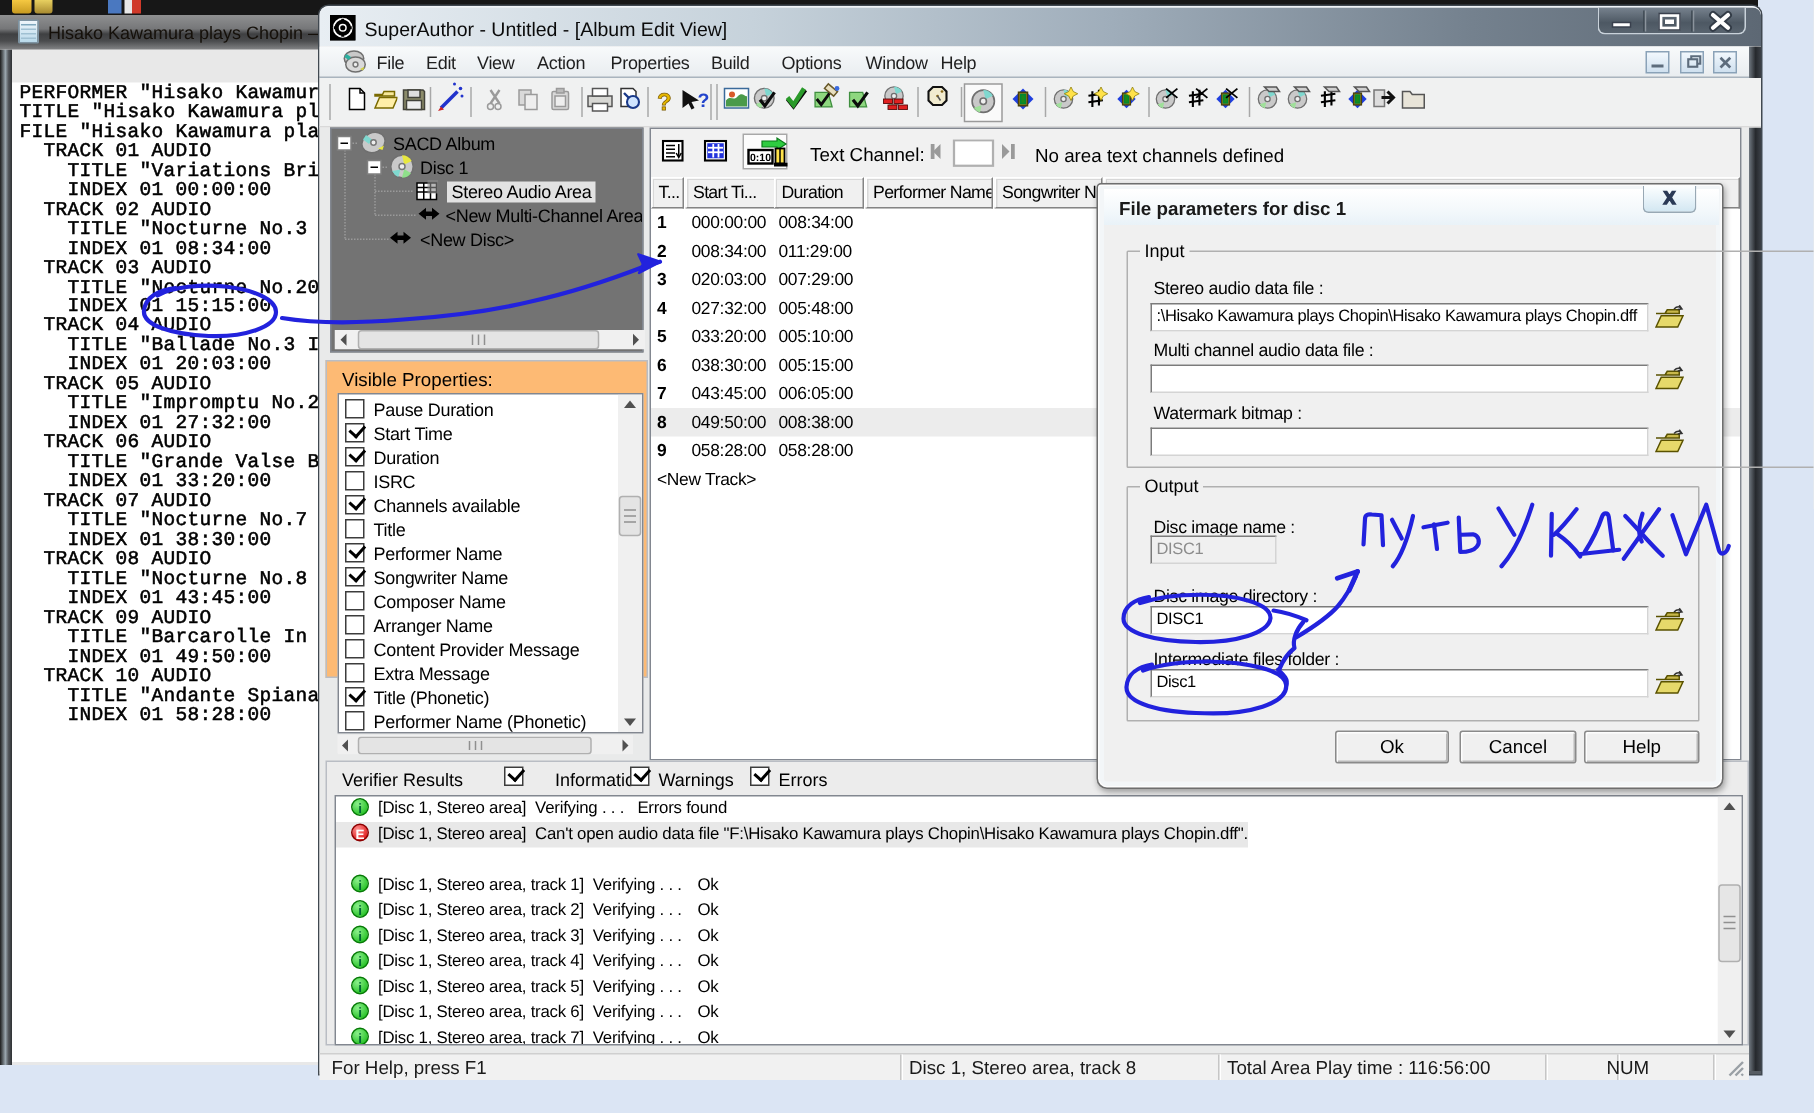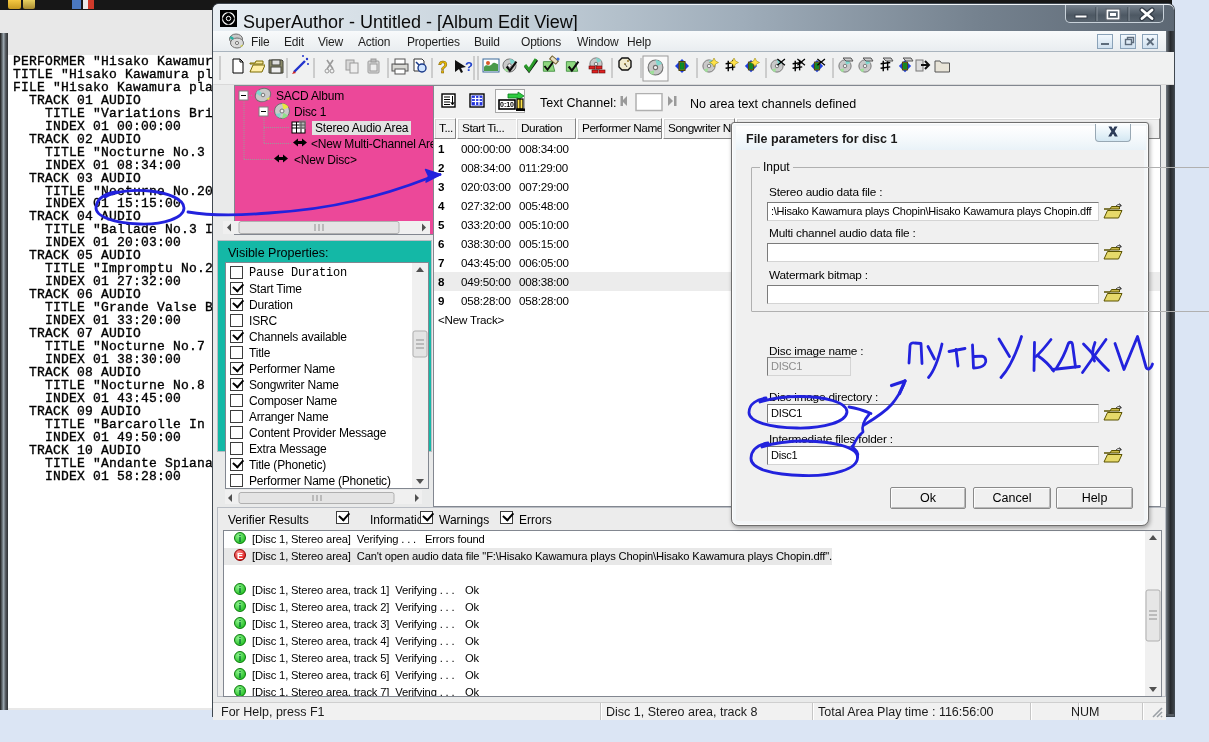--- a/index.html
+++ b/index.html
@@ -29,45 +29,45 @@
   position:absolute; left:5px; top:1px; letter-spacing:0.2px; }
 
 
 #sa { left:213px; top:4px; width:961px; height:712px; z-index:2;
   background:#e9e9e9; border-radius:6px 6px 0 0;
   box-shadow:0 0 0 1px #404850; }
 #sa-title { left:0; top:0; width:100%; height:27px; border-radius:6px 6px 0 0;
   background:linear-gradient(to right,#e8eef3 0%, #c6d2db 30%, #9fadba 55%, #74818e 80%, #5d6874 100%);
   border-top:1px solid #f0f4f8; }
 #sa-icon { left:7px; top:5px; width:17px; height:17px; background:#000; }
-#sa-title .txt { position:absolute; left:30px; top:7px; font-size:18px; color:#0a0a0a; white-space:nowrap; }
+#sa-title .txt { position:absolute; left:30px; top:7px; font-size:13px; color:#0a0a0a; white-space:nowrap; }
 #capbtns { position:absolute; right:10px; top:0; width:99px; height:18px;
   background:linear-gradient(#77828e,#4d5863 60%,#59646f); border:1px solid #c9d2da; border-top:none;
   border-radius:0 0 5px 5px; }
 
 #sa-menu { left:0; top:27px; width:100%; height:21px;
   background:linear-gradient(#f8fafb,#e9edf0); border-bottom:1px solid #a9b4be; }
 #sa-menu span.mi { position:absolute; top:4px; font-size:12px; color:#1f1f1f; letter-spacing:-0.2px; }
 #mdibtns { position:absolute; right:16px; top:3px; }
 #mdibtns .mb { display:inline-block; width:16px; height:15px; margin-left:2px;
   background:linear-gradient(#f2f8fd,#cfe0ef); border:1px solid #8fa; border:1px solid #8aa2b8;
   color:#5d6c7c; font-size:10px; text-align:center; line-height:13px; }
 
 #sa-toolbar { left:0; top:48px; width:100%; height:33px; background:#f0f1f1; border-bottom:1px solid #d9d9d9; }
 
 #sa-client { left:0; top:81px; width:953px; height:617px; background:#e9eaea; }
 
 
-#tree { left:21px; top:0px; width:209px; height:150px; background:#ec4899;
+#tree { left:7px; top:0px; width:209px; height:150px; background:#737373;
   border:1px solid #828790; overflow:hidden; }
 #tree .row { position:absolute; left:0; font-size:12px; color:#000; white-space:nowrap; letter-spacing:-0.2px; }
 #tree-hsb { left:10px; top:135px; width:207px; height:13px; }
 
 
-#vp { left:4px; top:155px; width:215px; height:212px; background:#14b8a6; border:1px solid #b9bdc4;padding-left:26px; }
+#vp { left:4px; top:155px; width:215px; height:212px; background:#fdba74; border:1px solid #b9bdc4;padding-left:26px; }
 #vp .lbl { position:absolute; left:10px; top:5px; font-size:12.5px; color:#000; }
 #vp-list { position:absolute; left:7px; top:21px; width:204px; height:227px; background:#fff;
   border:1px solid #828790; overflow:hidden; }
 #vp-vsb { position:absolute; right:0; top:0; width:16px; height:225px; }
 .vpi { position:absolute; left:0; height:16px; width:100%; }
 .cbx { position:absolute; left:4px; top:0px; width:13px; height:13px; background:#fff; border:1px solid #3c3c3c; }
 .cbx.ck:after { content:""; position:absolute; left:1.5px; top:0px; width:8px; height:4.5px;
   border-left:2.4px solid #000; border-bottom:2.4px solid #000; transform:rotate(-48deg); }
 .vt { position:absolute; left:23px; top:0px; font-size:12px; color:#000; white-space:nowrap; letter-spacing:-0.2px; }
 #vp-hsb { position:absolute; left:7px; top:249px; width:197px; height:12px; background:#f0f0f0; }
@@ -135,20 +135,24 @@
 <div id="topstrip" class="abs">
   <div style="position:absolute;left:8px;top:0;width:13px;height:9px;background:linear-gradient(#f5c842,#c89a20);border-radius:0 0 2px 2px;"></div>
   <div style="position:absolute;left:23px;top:0;width:12px;height:9px;background:linear-gradient(#e8d060,#a88a30);border-radius:0 0 2px 2px;"></div>
   <div style="position:absolute;left:72px;top:0;width:9px;height:9px;background:#4a78c0;"></div>
   <div style="position:absolute;left:83px;top:0;width:5px;height:9px;background:#e8e8e8;"></div>
   <div style="position:absolute;left:88px;top:0;width:6px;height:9px;background:#d03a2a;"></div>
 </div>
 
 <div id="notepad" class="abs">
   <div id="np-left"></div>
+  <div id="np-title" class="abs">
+      <div id="np-icon"></div>
+      <span class="txt">Hisako Kawamura plays Chopin —</span>
+    </div>
   <div id="np-body" class="abs">
       <pre>PERFORMER "Hisako Kawamur
 TITLE "Hisako Kawamura pl
 FILE "Hisako Kawamura pla
   TRACK 01 AUDIO
     TITLE "Variations Bri
     INDEX 01 00:00:00
   TRACK 02 AUDIO
     TITLE "Nocturne No.3
     INDEX 01 08:34:00
@@ -461,21 +465,21 @@
             <line x1="92" y1="3" x2="92" y2="10"></line>
             <line x1="96" y1="3" x2="96" y2="10"></line>
             <line x1="100" y1="3" x2="100" y2="10"></line>
           </g>
         <path d="M199 2.5 L203 6.5 L199 10.5 z" fill="#505050"></path>
       </svg>
     </div>
     <div id="vp" class="abs">
       <span class="lbl">Visible Properties:</span>
       <div id="vp-list">
-        <div class="vpi" style="top:3px;font-family:Liberation Mono, monospace;">
+        <div class="vpi" style="top:3px;">
             <span class="cbx"></span>
             <span class="vt">Pause Duration</span>
           </div>
         <div class="vpi" style="top:19px;">
             <span class="cbx ck"></span>
             <span class="vt">Start Time</span>
           </div>
         <div class="vpi" style="top:35px;">
             <span class="cbx ck"></span>
             <span class="vt">Duration</span>
@@ -755,20 +759,23 @@
   <div id="dlg-close">X</div>
   <div class="grp" style="left:19px;top:44px;width:462px;height:145px;">
       <span class="gl">Input</span>
     </div>
   <span class="dlabel" style="left:37px;top:62px;">Stereo audio data file :</span>
   <div class="dfield" style="left:35px;top:79px;width:332px;">:\Hisako Kawamura plays Chopin\Hisako Kawamura plays Chopin.dff</div>
   <span class="dlabel" style="left:37px;top:103px;">Multi channel audio data file :</span>
   <div class="dfield" style="left:35px;top:120px;width:332px;"></div>
   <span class="dlabel" style="left:37px;top:145px;">Watermark bitmap :</span>
   <div class="dfield" style="left:35px;top:162px;width:332px;"></div>
+  <div class="grp" style="left:19px;top:201px;width:382px;height:157px;">
+      <span class="gl">Output</span>
+    </div>
   <span class="dlabel" style="left:37px;top:221px;">Disc image name :</span>
   <div class="dfield dis" style="left:35px;top:234px;width:84px;">DISC1</div>
   <span class="dlabel" style="left:37px;top:267px;">Disc image directory :</span>
   <div class="dfield" style="left:35px;top:281px;width:332px;">DISC1</div>
   <span class="dlabel" style="left:37px;top:309px;">Intermediate files folder :</span>
   <div class="dfield" style="left:35px;top:323px;width:332px;">Disc1</div>
   <svg class="fbtn" style="left:371px;top:80px;" viewBox="0 0 20 17">
       <path d="M1 6 h6 l1.5-2.5 h8 v2.5 h-15.5 z" fill="#c8b84a" stroke="#5a5200"></path>
       <path d="M1 15 l3.5-7.5 h14.5 l-3.5 7.5 z" fill="#e6d96a" stroke="#5a5200"></path>
       <path d="M13 3 c2-2 4-2 5 0 m-1.5-2.5 l1.8 2.5 -2.8 0.4" fill="none" stroke="#333"></path>

